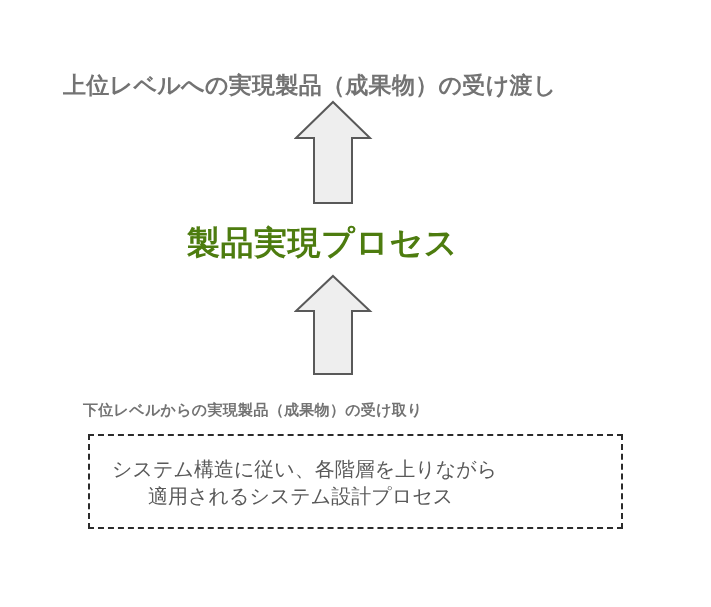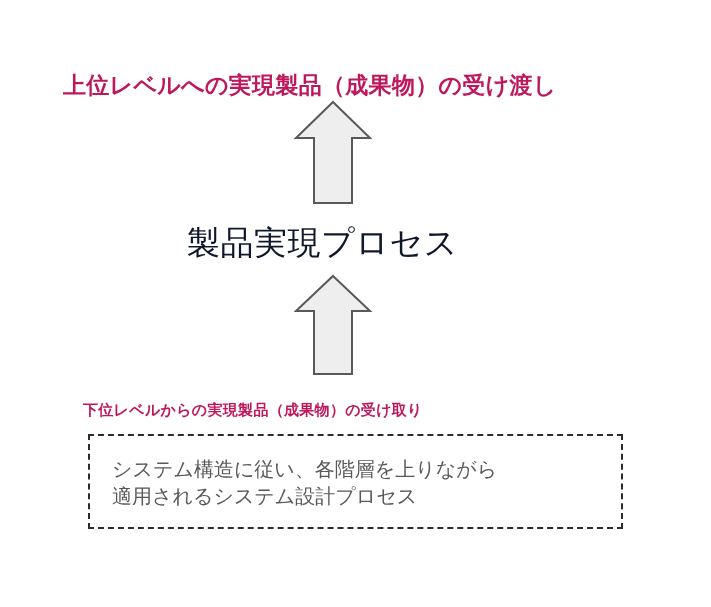--- a/index.html
+++ b/index.html
@@ -10,35 +10,35 @@
     body {
       width: 711px;
       height: 607px;
       position: relative;
       overflow: hidden;
       font-family: "DejaVu Sans", "Liberation Sans", sans-serif;
     }
     .label {
       position: absolute;
       white-space: nowrap;
-      color: #be185d;
+      color: #737373;
       font-weight: bold;
     }
     #top-label {
       left: 63px;
       top: 70px;
       font-size: 23px;
       letter-spacing: 0.3px;
     }
     #process-title {
       left: 187px;
       top: 221px;
       font-size: 33px;
-      color: #0f172a;
-      font-weight: normal;
+      color: #4d7c0f;
+      font-weight: bold;
       letter-spacing: 0.5px;
     }
     #bottom-label {
       left: 83px;
       top: 401px;
       font-size: 15px;
       letter-spacing: 0.3px;
     }
     .arrow {
       position: absolute;
@@ -58,21 +58,21 @@
     }
     .desc-line {
       position: absolute;
       left: 22px;
       white-space: nowrap;
       font-size: 20px;
       color: #595959;
       font-weight: normal;
     }
     #desc-line-1 { top: 20px; }
-    #desc-line-2 { top: 47px; }
+    #desc-line-2 { top: 47px; margin-left: 36px; }
   </style>
 </head>
 <body>
 
 <div>
 
   <div id="top-label" class="label">上位レベルへの実現製品（成果物）の受け渡し</div>
 
   <svg id="arrow-top" class="arrow" viewBox="0 0 80 106">
     <polygon points="39,2 76,38 58,38 58,103 20,103 20,38 2,38" fill="#eeeeee" stroke="#595959" stroke-width="2" stroke-linejoin="miter"></polygon>

